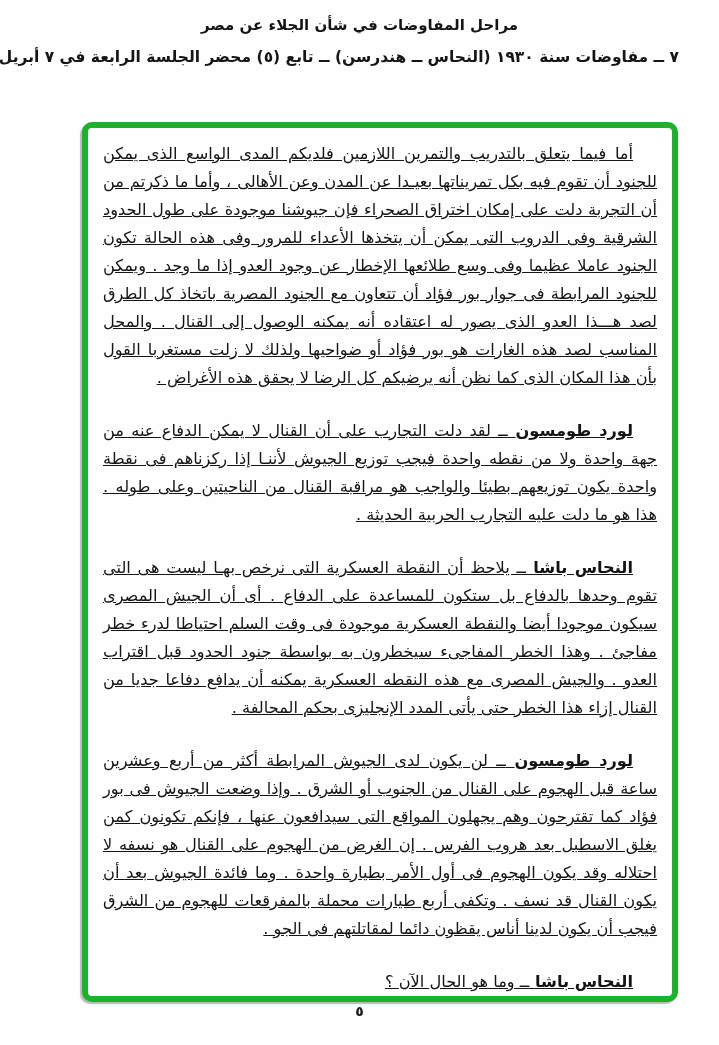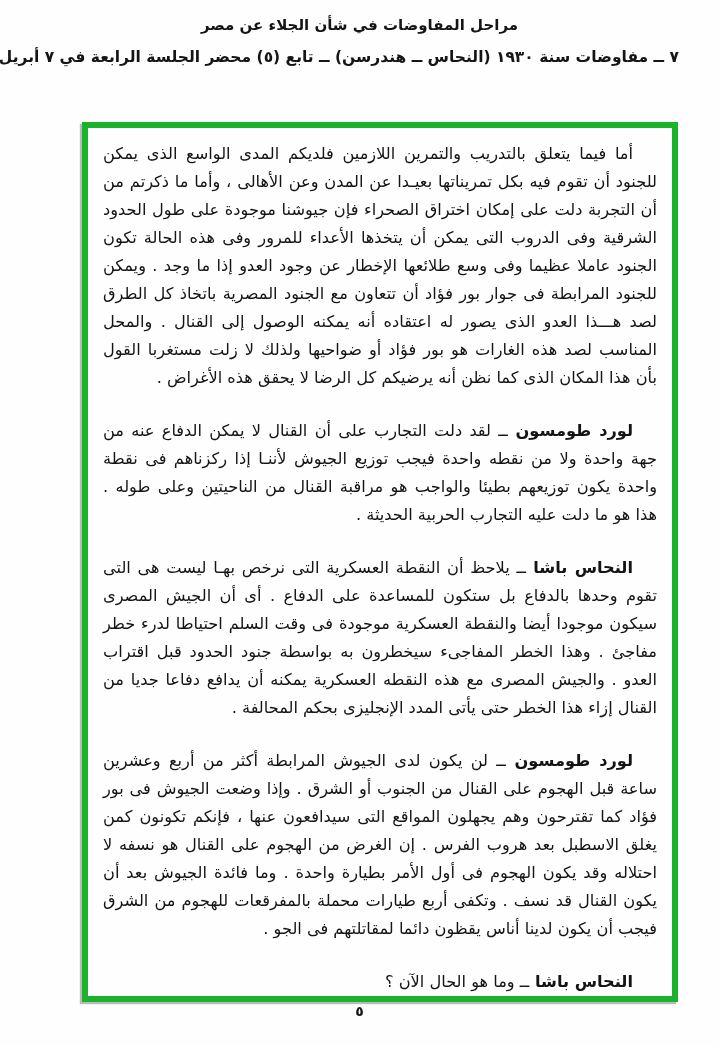--- a/index.html
+++ b/index.html
@@ -41,25 +41,26 @@
     font-weight: bold;
     color: #222;
     white-space: nowrap;
   }
   
   .highlight-box {
     position: absolute;
     left: 82px; top: 122px;
     width: 596px; height: 880px;
     border: 6px solid #1cb32c;
-    border-radius: 0;
+    border-radius: 10px;
     background: #fefefe;
     box-shadow: -2px 2px 1px rgba(60,60,60,0.35);
     padding: 12px 15px 10px 15px;
     overflow: hidden;
+    text-decoration: underline;
   }
   .body-text {
     direction: rtl;
     text-align: justify;
     font-size: 16.2px;
     line-height: 28px;
     color: #141414;
   }
   .para {
     margin-bottom: 25px;

